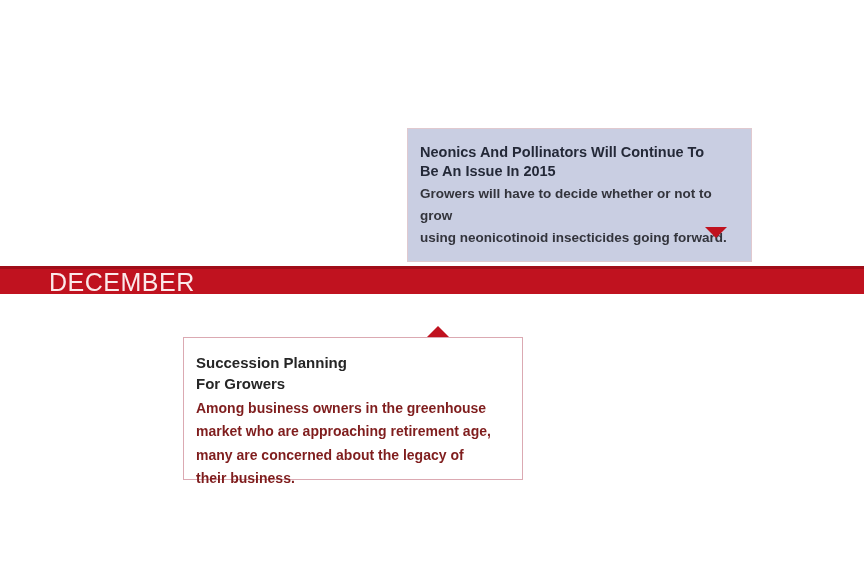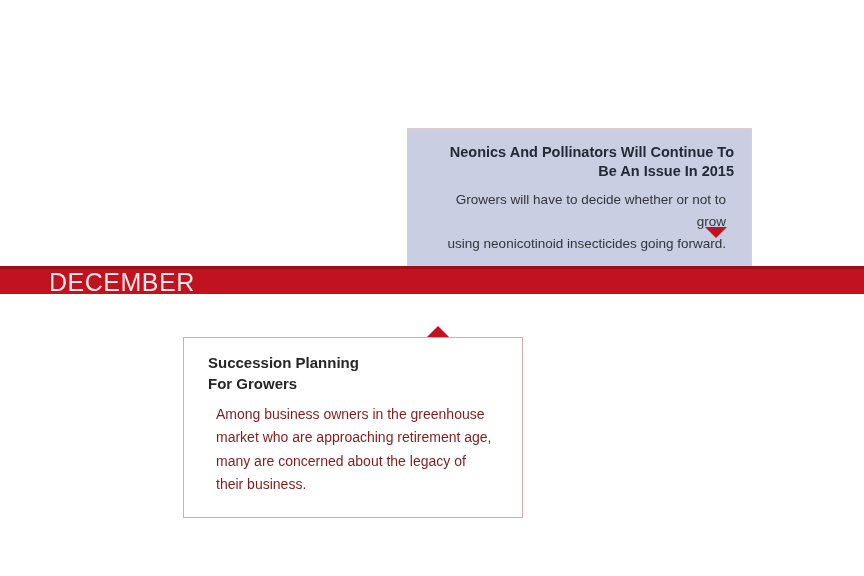--- a/index.html
+++ b/index.html
@@ -52,61 +52,60 @@
   .card-title {
     font-size: 14.5px;
     font-weight: bold;
     line-height: 1.32;
     color: #2a2f3a;
     margin: 0 0 2px 0;
     white-space: pre-line;
   }
   .card-body {
     font-size: 13.5px;
-    font-weight: 400;
+    font-weight: 700;
     line-height: 1.62;
     color: #3d3d3d;
-    margin: 8px;
+    margin: 0;
     white-space: pre-line;
   }
 
   
   .card-above {
     left: 407px;
     top: 128px;
     width: 345px;
     min-height: 99px;
     background: #c9cee2;
     border: 1px solid #e0c9cf;
     padding: 14px 17px 12px 12px;
-    text-align: right;
   }
   .card-above .card-title { color: #242938; }
   .card-above .card-body  { color: #33343c; }
 
   .arrow-down {
     position: absolute;
     left: 297px;
     top: 98px;
     width: 0;
     height: 0;
     border-left: 11px solid transparent;
     border-right: 11px solid transparent;
     border-top: 11px solid #c0121f;
   }
 
   
   .card-below {
     left: 183px;
     top: 337px;
     width: 340px;
-    height: 181px;
+    height: 143px;
     background: #ffffff;
     border: 1px solid #dba9b2;
-    padding: 14px 16px 12px 24px;
+    padding: 14px 16px 12px 12px;
   }
   .card-below .card-title {
     font-size: 15px;
     color: #262626;
     line-height: 1.42;
   }
   .card-below .card-body {
     font-size: 14px;
     line-height: 1.68;
     color: #7f1d1d;

